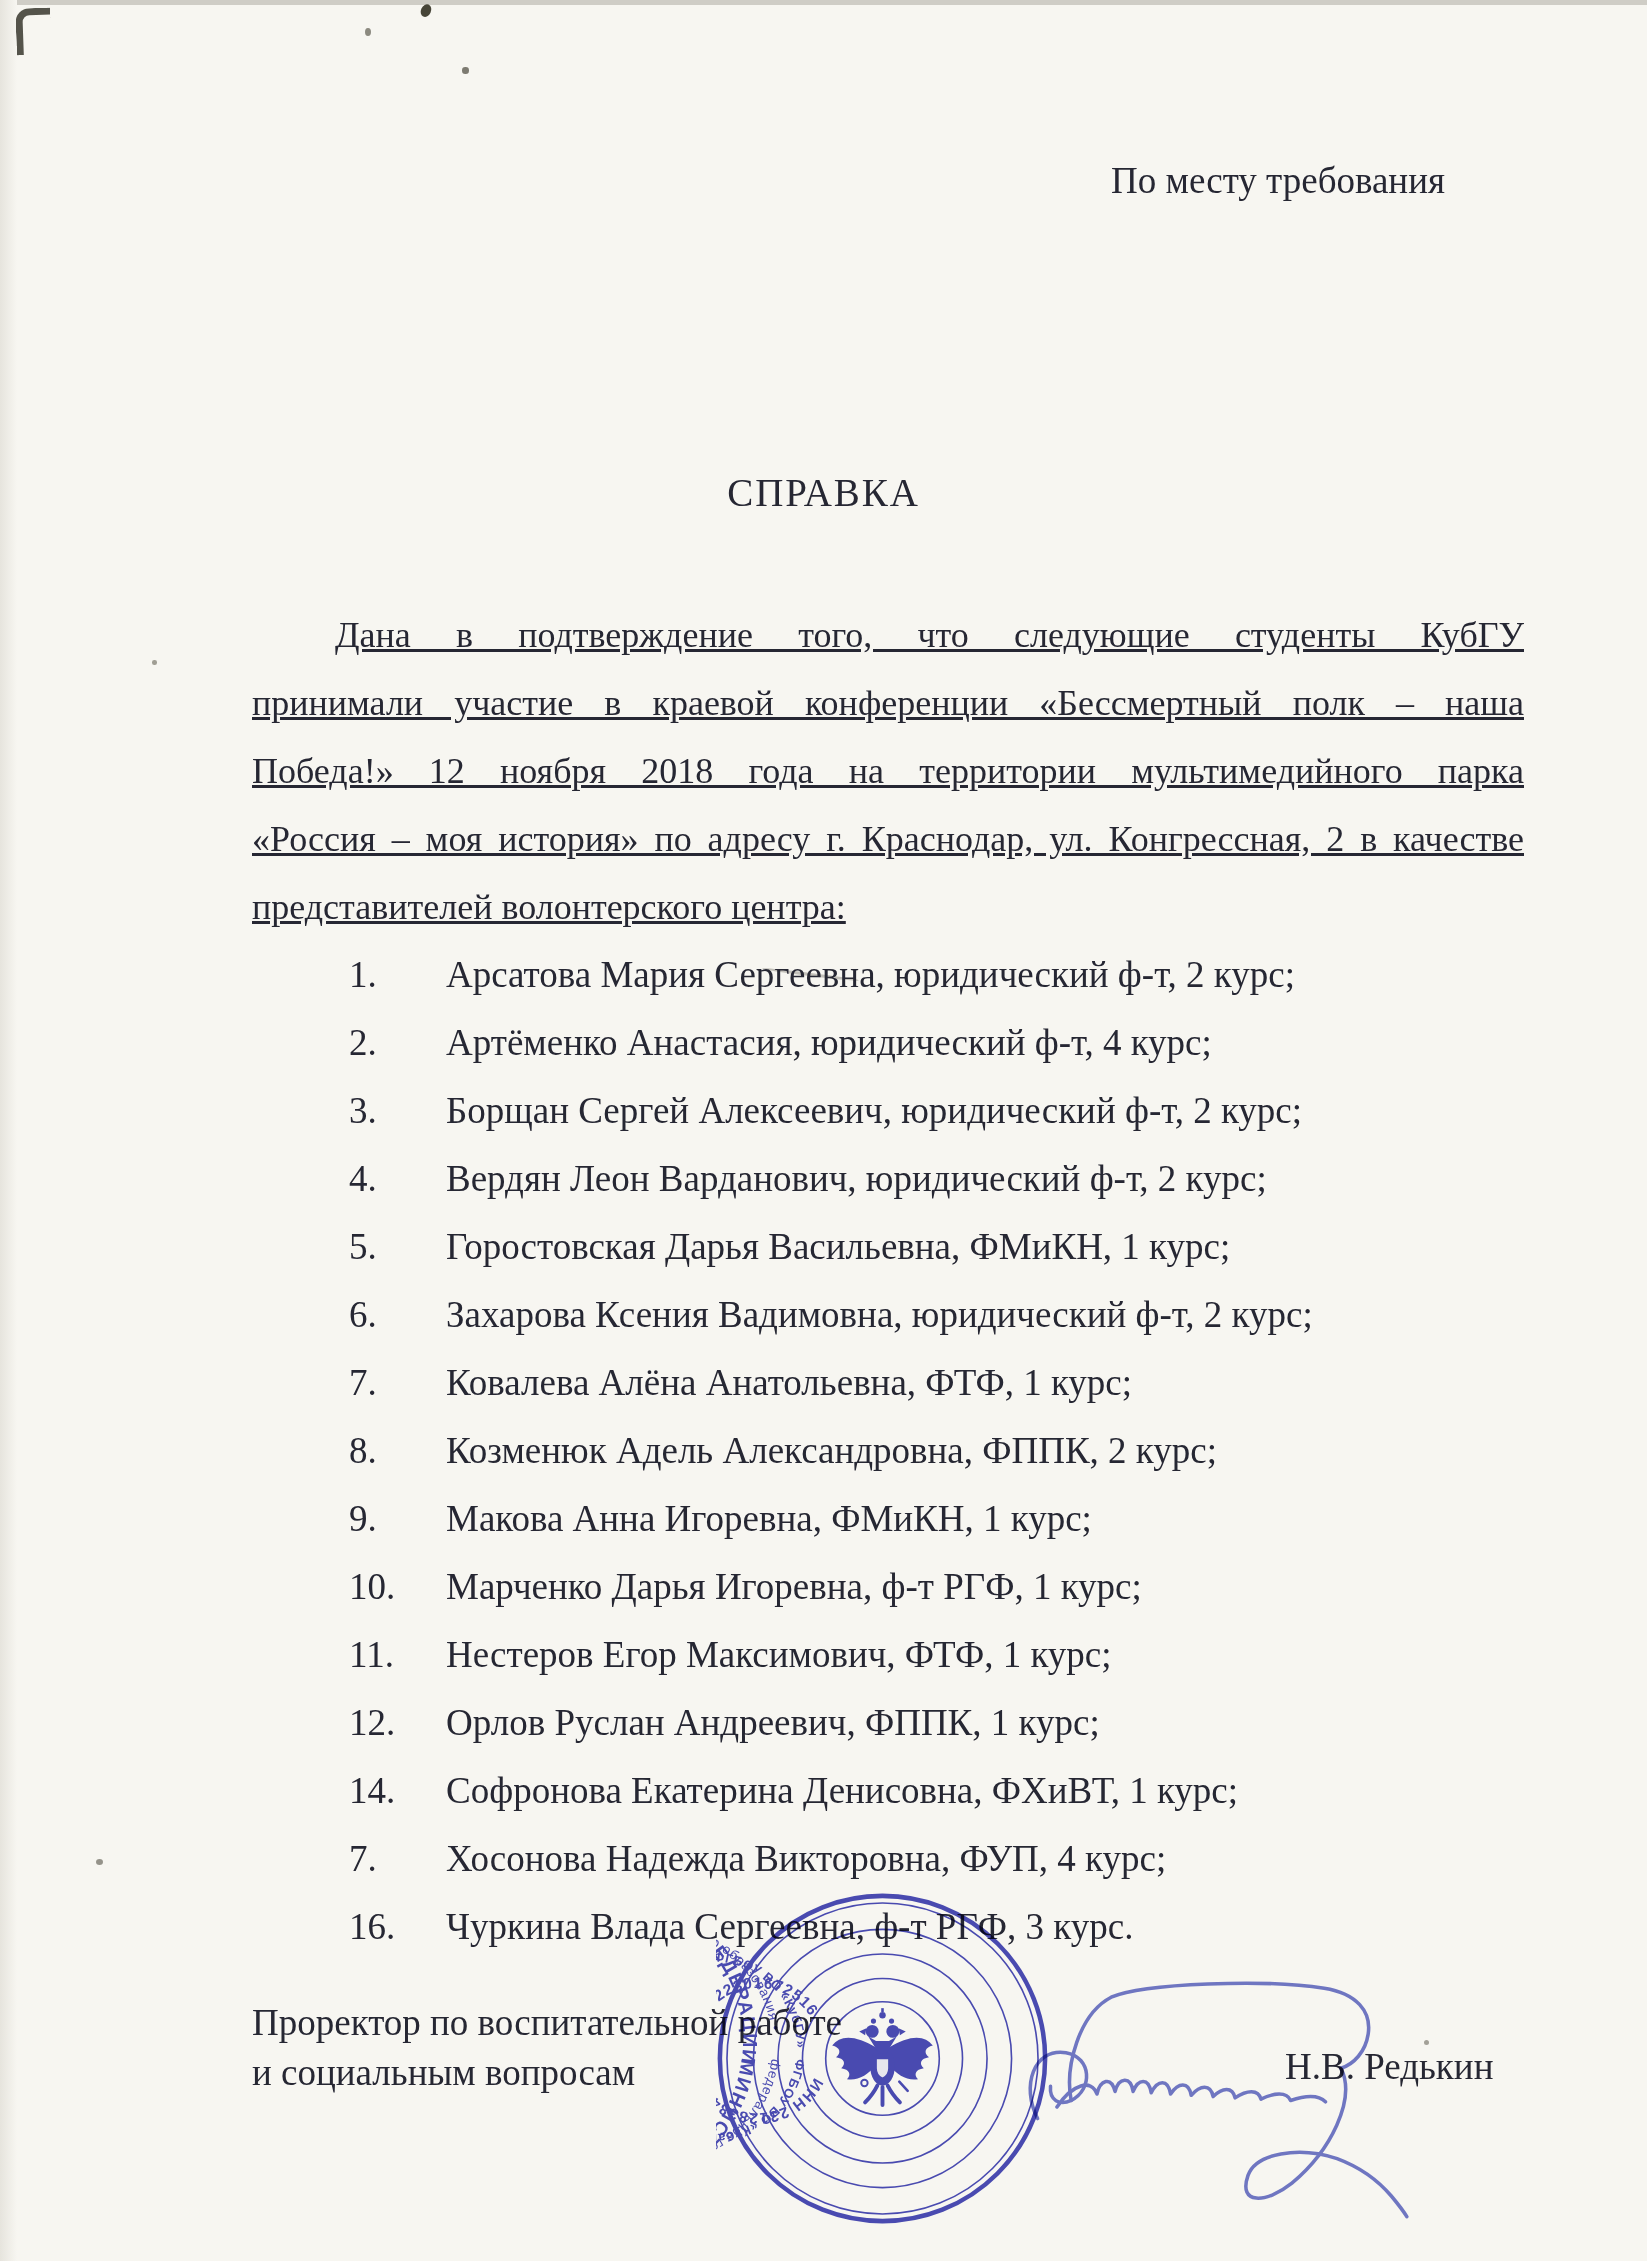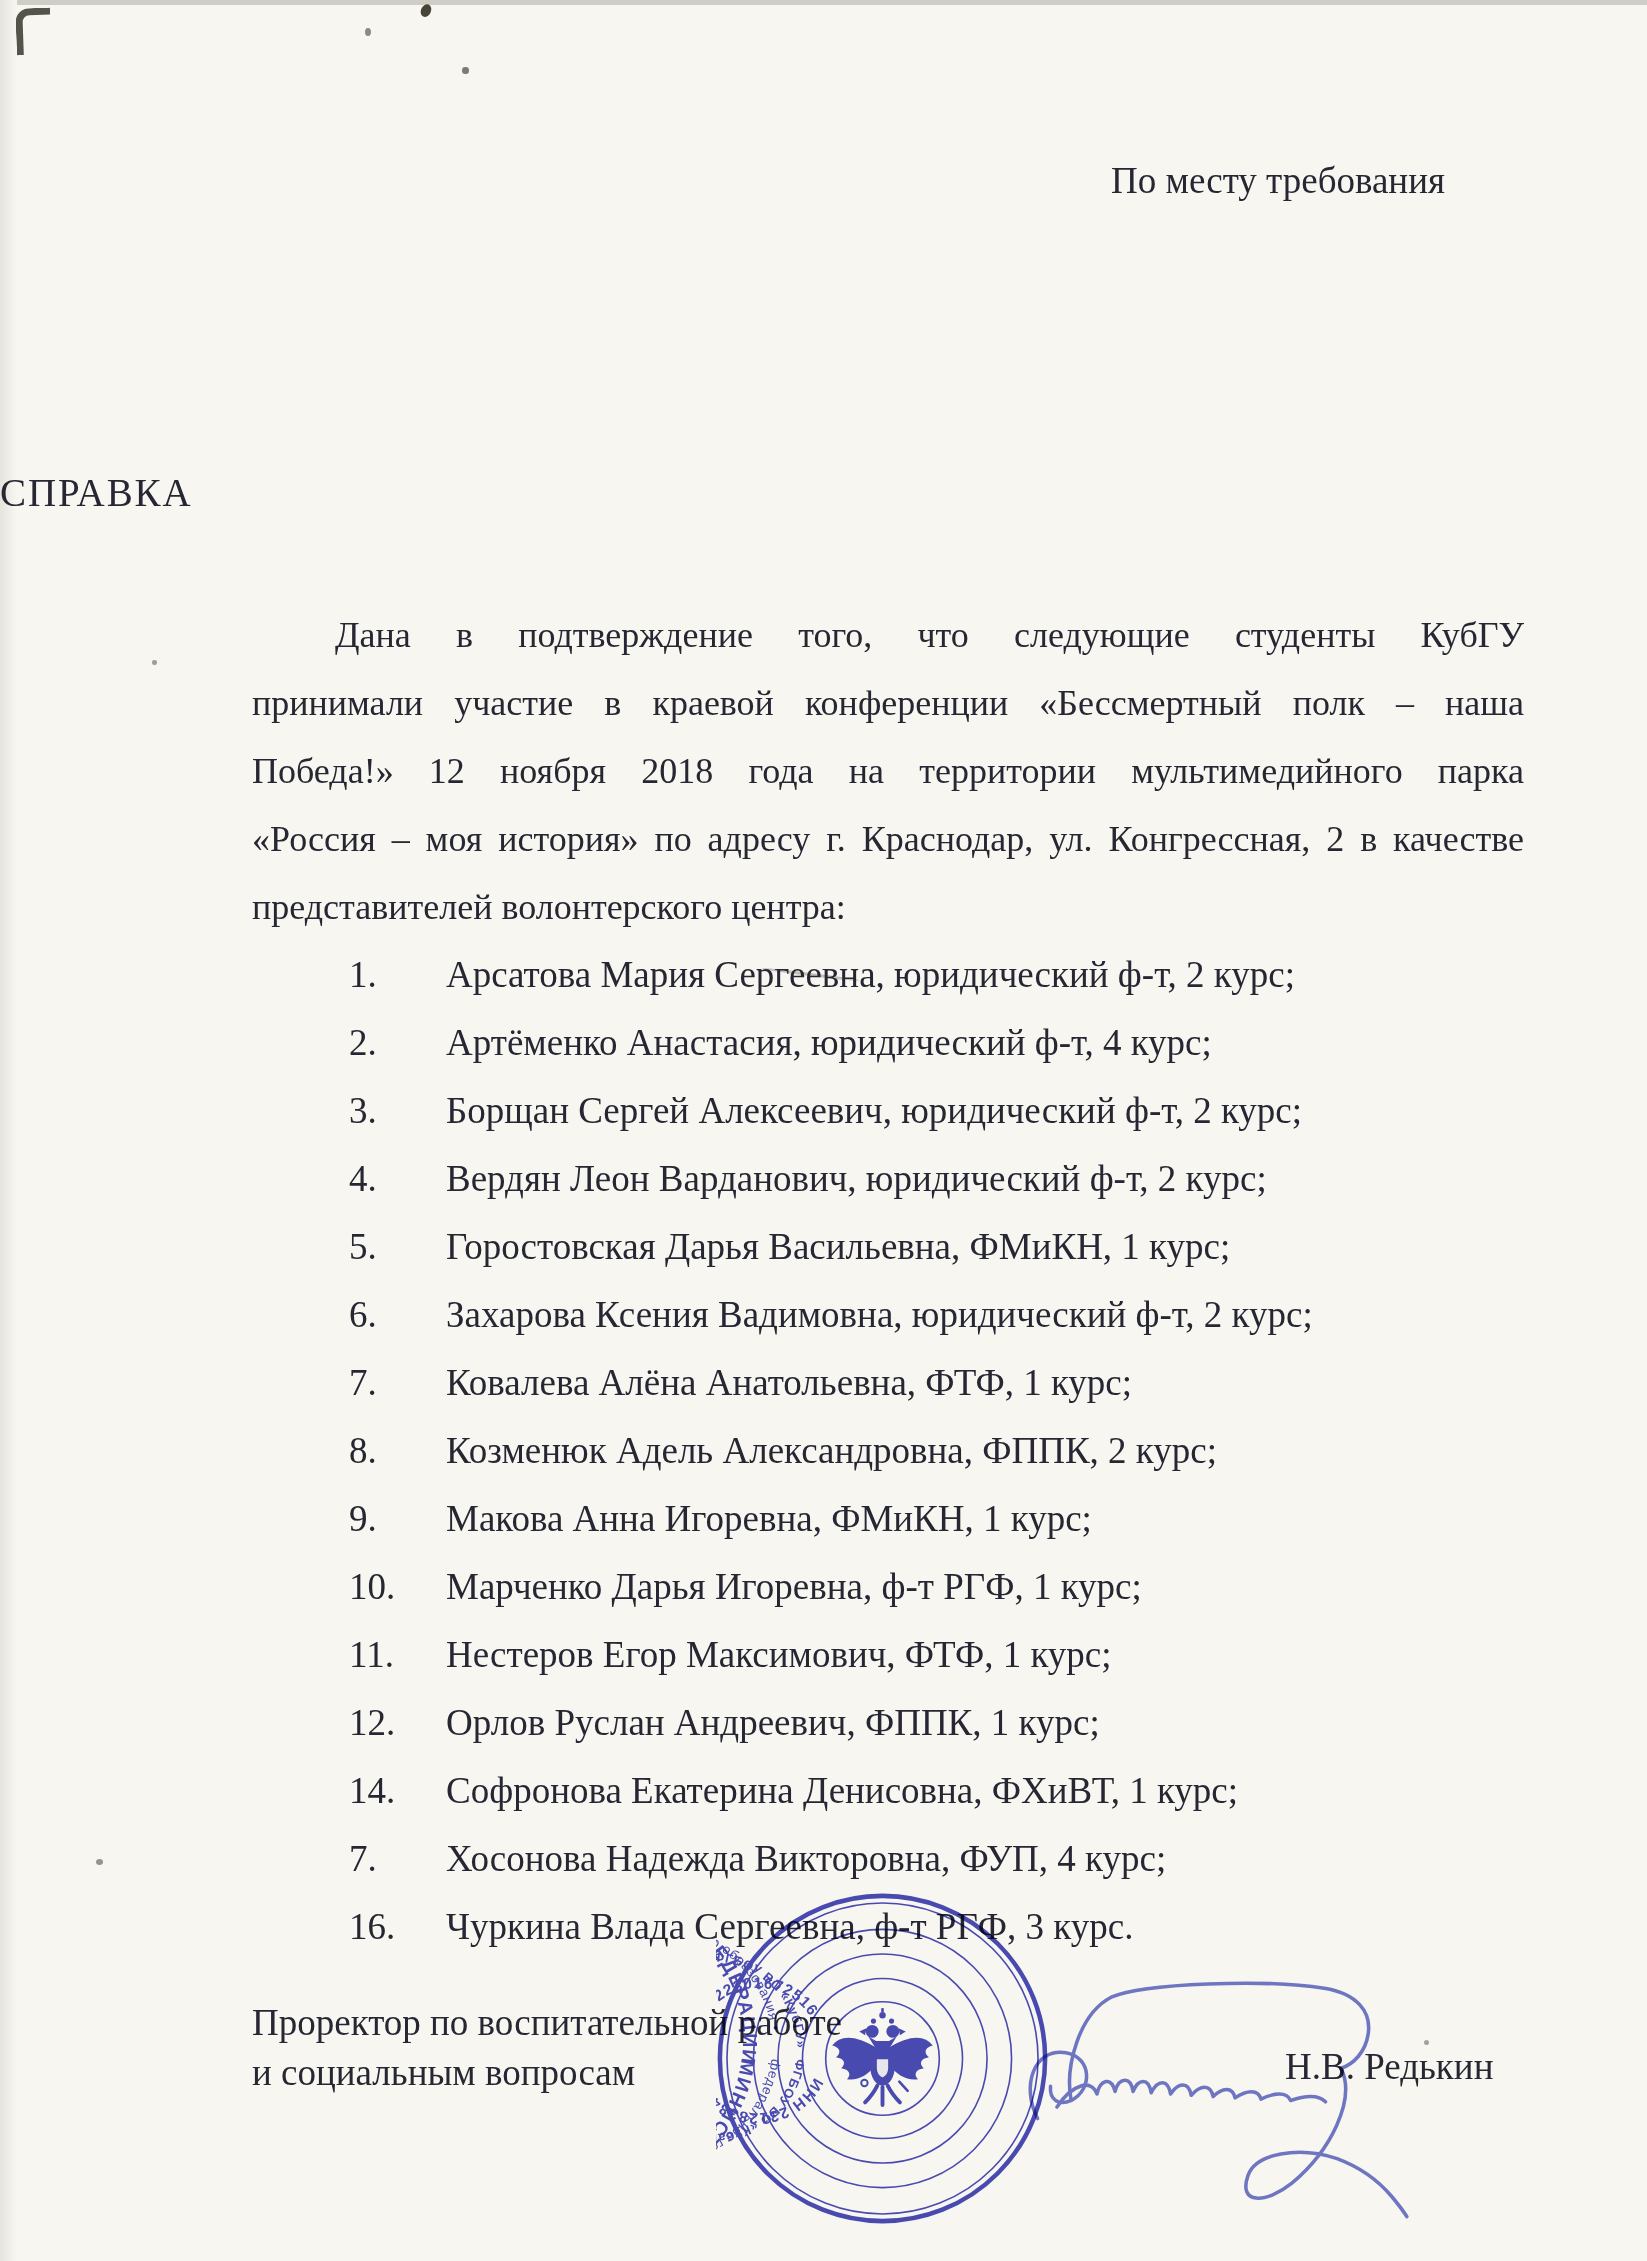--- a/index.html
+++ b/index.html
@@ -23,25 +23,25 @@
   .s2{left:365px;top:28px;width:5.8px;height:7.8px;background:#8c8a80;}
   .s3{left:462px;top:67px;width:6.5px;height:6.5px;background:#7d7b71;}
   .s4{left:152px;top:660px;width:4.5px;height:4.5px;background:#a09e94;}
   .s5{left:96px;top:1859px;width:7px;height:5.8px;background:#95938a;}
   .s6{left:1424px;top:2040px;width:5.2px;height:5.2px;background:#a3a198;}
   .scratch{position:absolute;left:762px;top:973px;width:97px;height:2.6px;
     background:#c2c0b9;border-radius:50%;transform:rotate(7deg);}
 
   
   .recipient{position:absolute;top:159px;right:202px;font-size:37px;white-space:nowrap;}
-  .doc-title{position:absolute;top:470px;left:0;width:1647px;text-align:left;
+  .doc-title{position:absolute;top:470px;left:0;width:1647px;text-align:center;
     font-size:39px;letter-spacing:1.9px;}
   .content{position:absolute;left:252px;top:601px;width:1272px;}
   .pline{font-size:36px;line-height:68px;text-align:justify;text-align-last:justify;
-    white-space:normal;}
+    white-space:normal;text-decoration:underline;}
   .pline.first{text-indent:83px;}
   .pline.last{text-align:left;text-align-last:left;}
   .students{margin:0;padding:0;list-style:none;}
   .item{display:flex;font-size:37px;line-height:68px;}
   .item .num{margin-left:97px;width:97px;flex:0 0 auto;}
   .item .entry{flex:1 1 auto;white-space:nowrap;}
 
   .signoff{position:absolute;left:252px;top:1998px;font-size:37px;line-height:50px;}
   .sig-name{position:absolute;left:1285px;top:2045px;font-size:37px;white-space:nowrap;}
 

